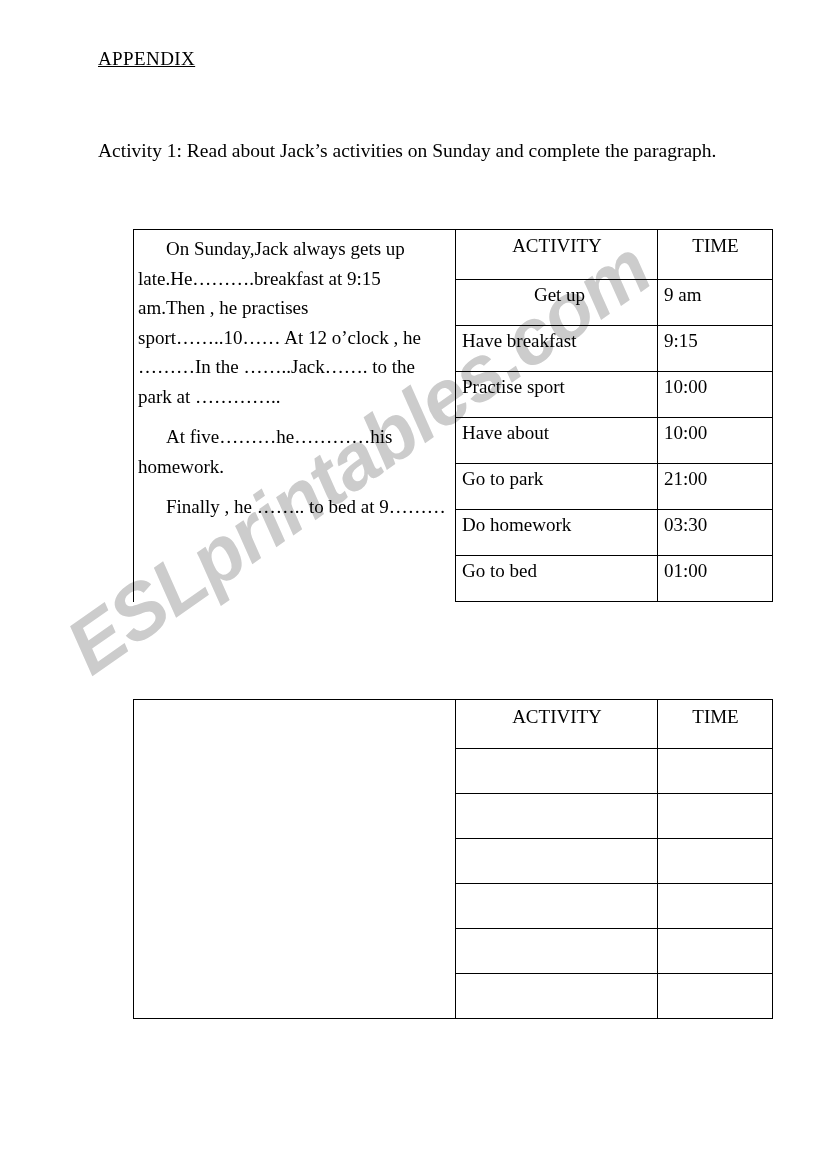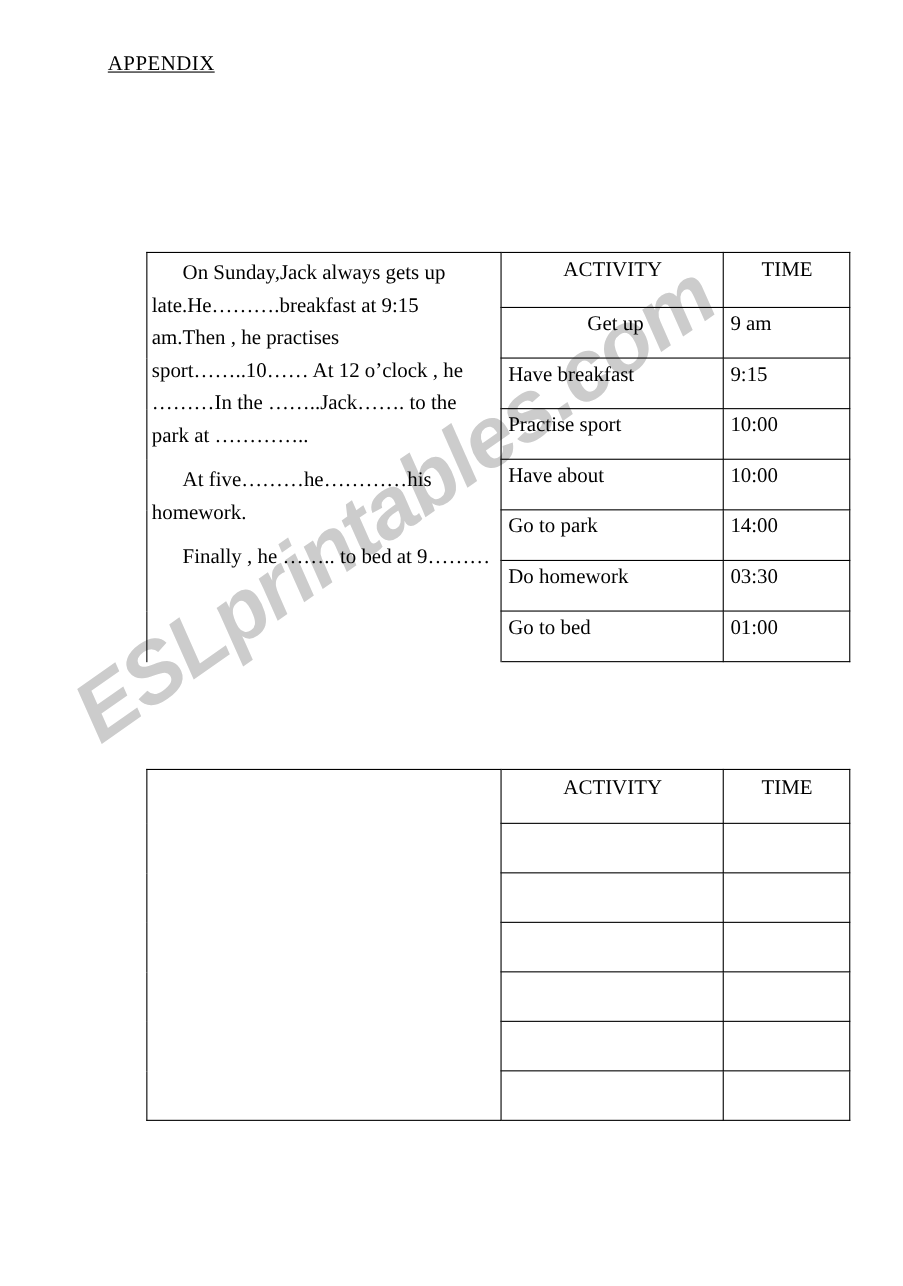--- a/index.html
+++ b/index.html
@@ -137,20 +137,21 @@
 <body>
 
 <div id="page">
 
   <div id="watermark">ESLprintables.com</div>
 
   <div id="content">
 
     <div class="heading">APPENDIX</div>
 
+    <div class="instruction" id="instruction-1">Activity 1: Read about Jack’s activities on Sunday and complete the paragraph.</div>
 
     <table class="wsheet-table" id="table-one">
       <colgroup>
         <col class="c-para">
           <col class="c-act">
           <col class="c-time">
       </colgroup>
       <tbody>
         <tr>
           <td class="para-cell" rowspan="8">
@@ -172,21 +173,21 @@
         <tr>
           <td class="cell-act">Practise sport</td>
           <td class="cell-time">10:00</td>
         </tr>
         <tr>
           <td class="cell-act">Have about</td>
           <td class="cell-time">10:00</td>
         </tr>
         <tr>
           <td class="cell-act">Go to park</td>
-          <td class="cell-time">14:00</td>
+          <td class="cell-time">21:00</td>
         </tr>
         <tr>
           <td class="cell-act">Do homework</td>
           <td class="cell-time">03:30</td>
         </tr>
         <tr>
           <td class="cell-act">Go to bed</td>
           <td class="cell-time">01:00</td>
         </tr>
       </tbody>

